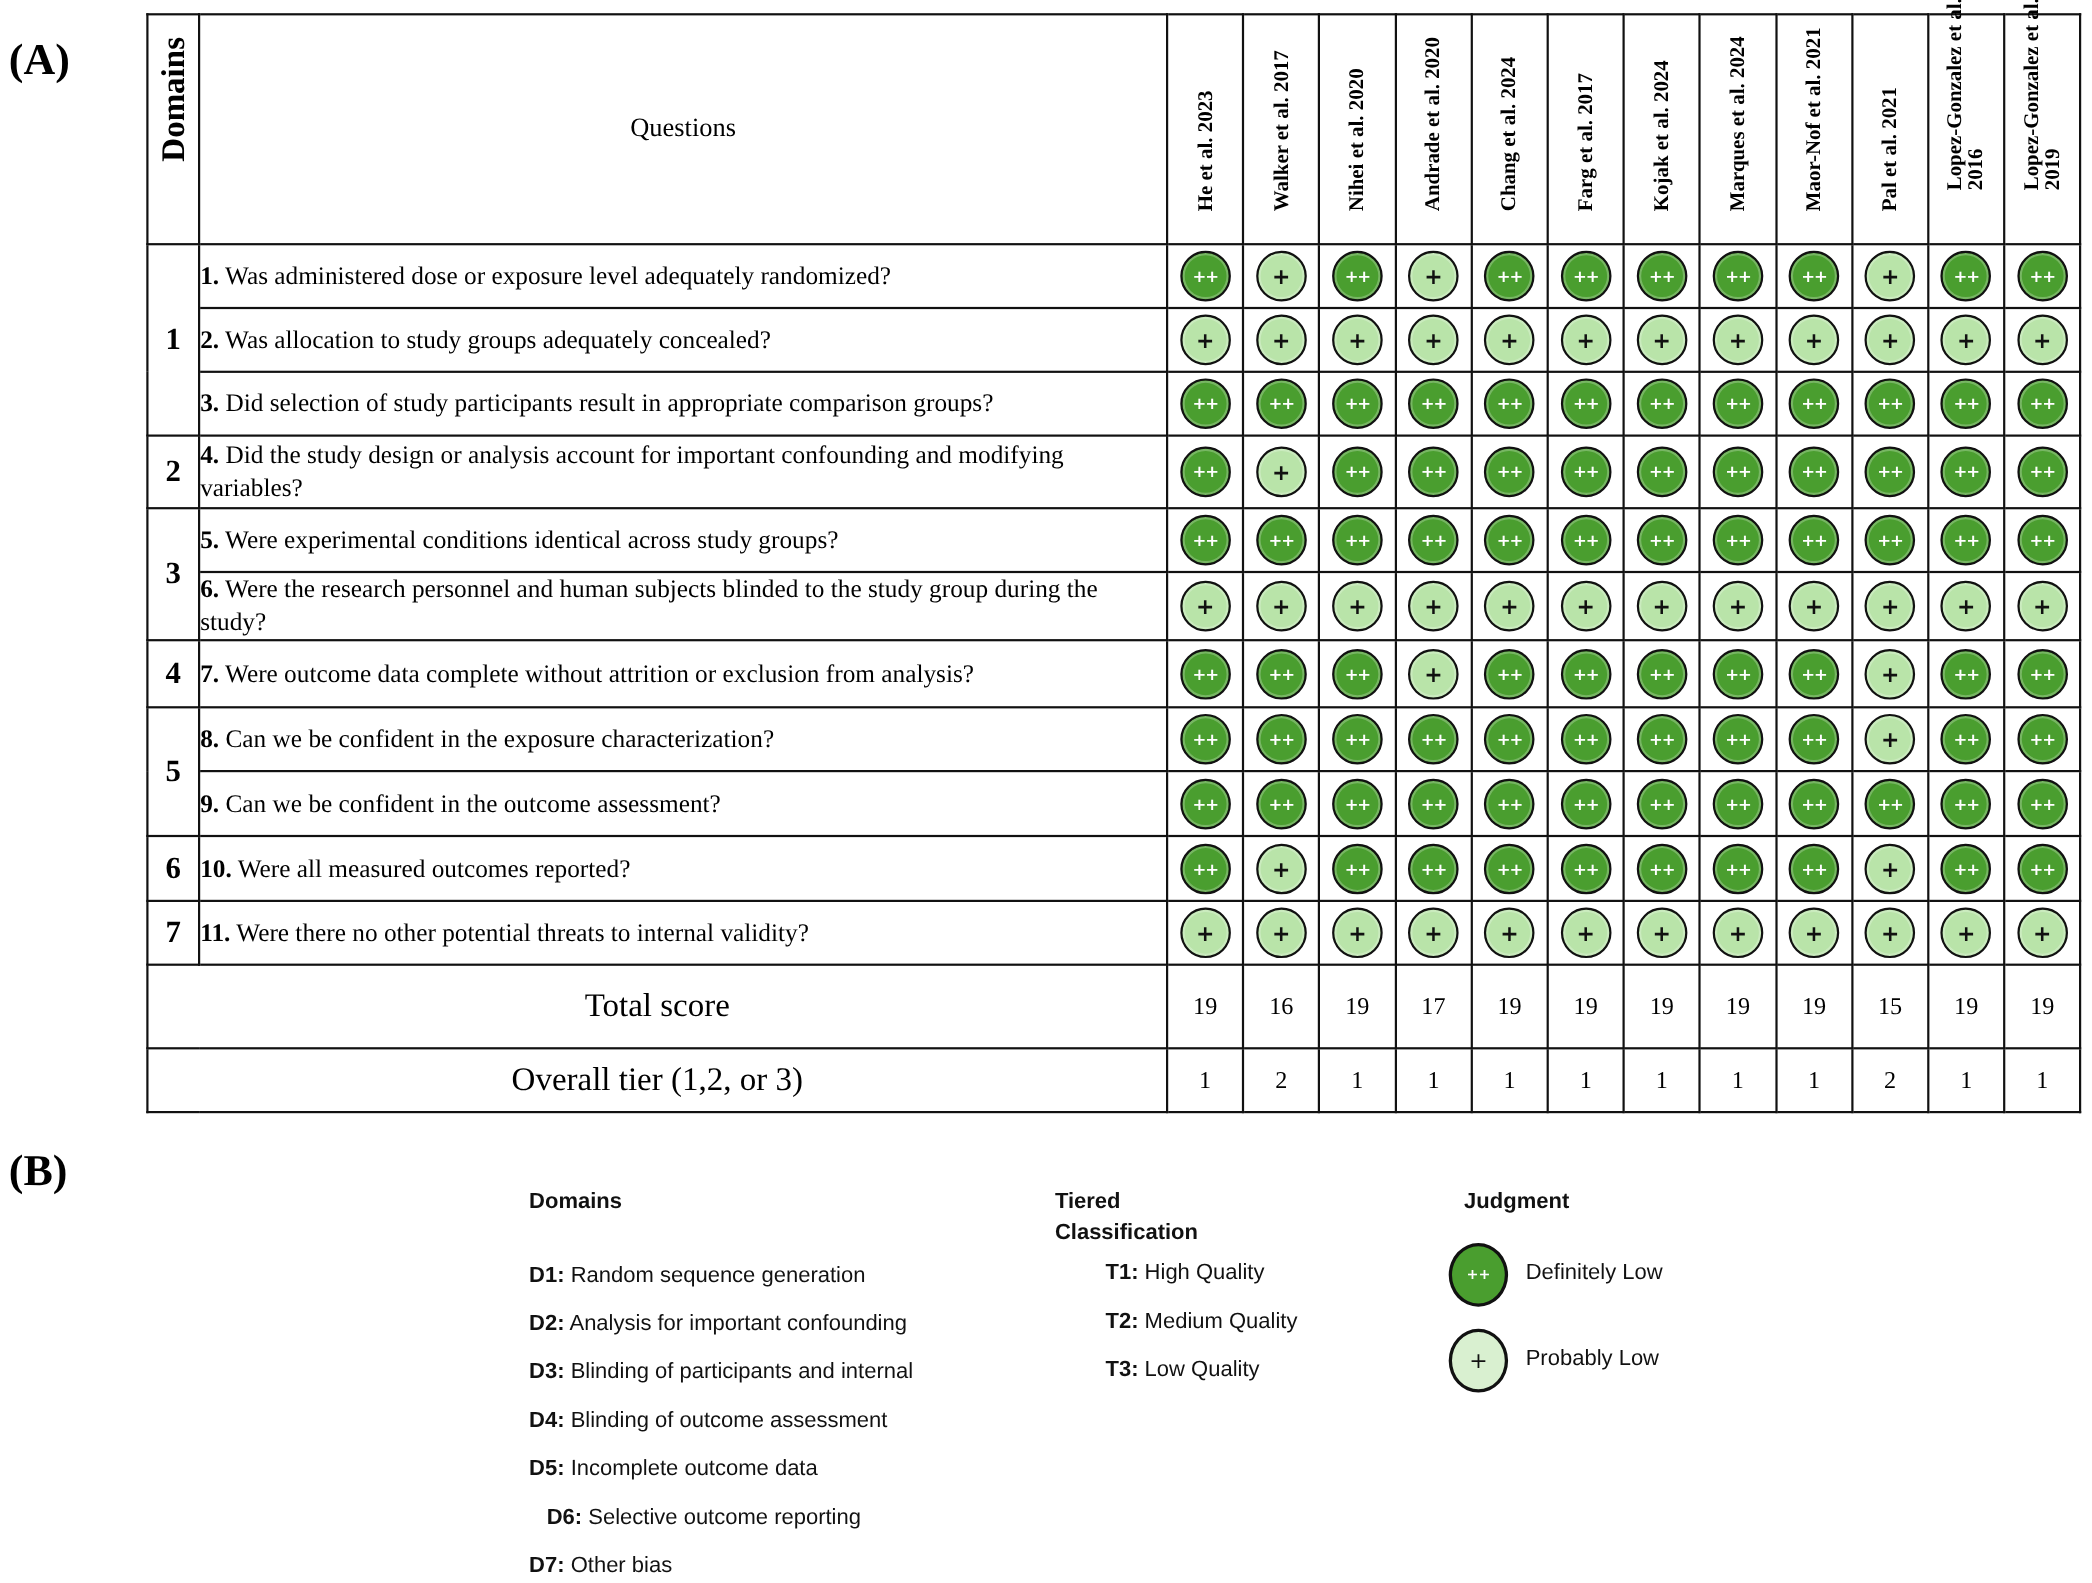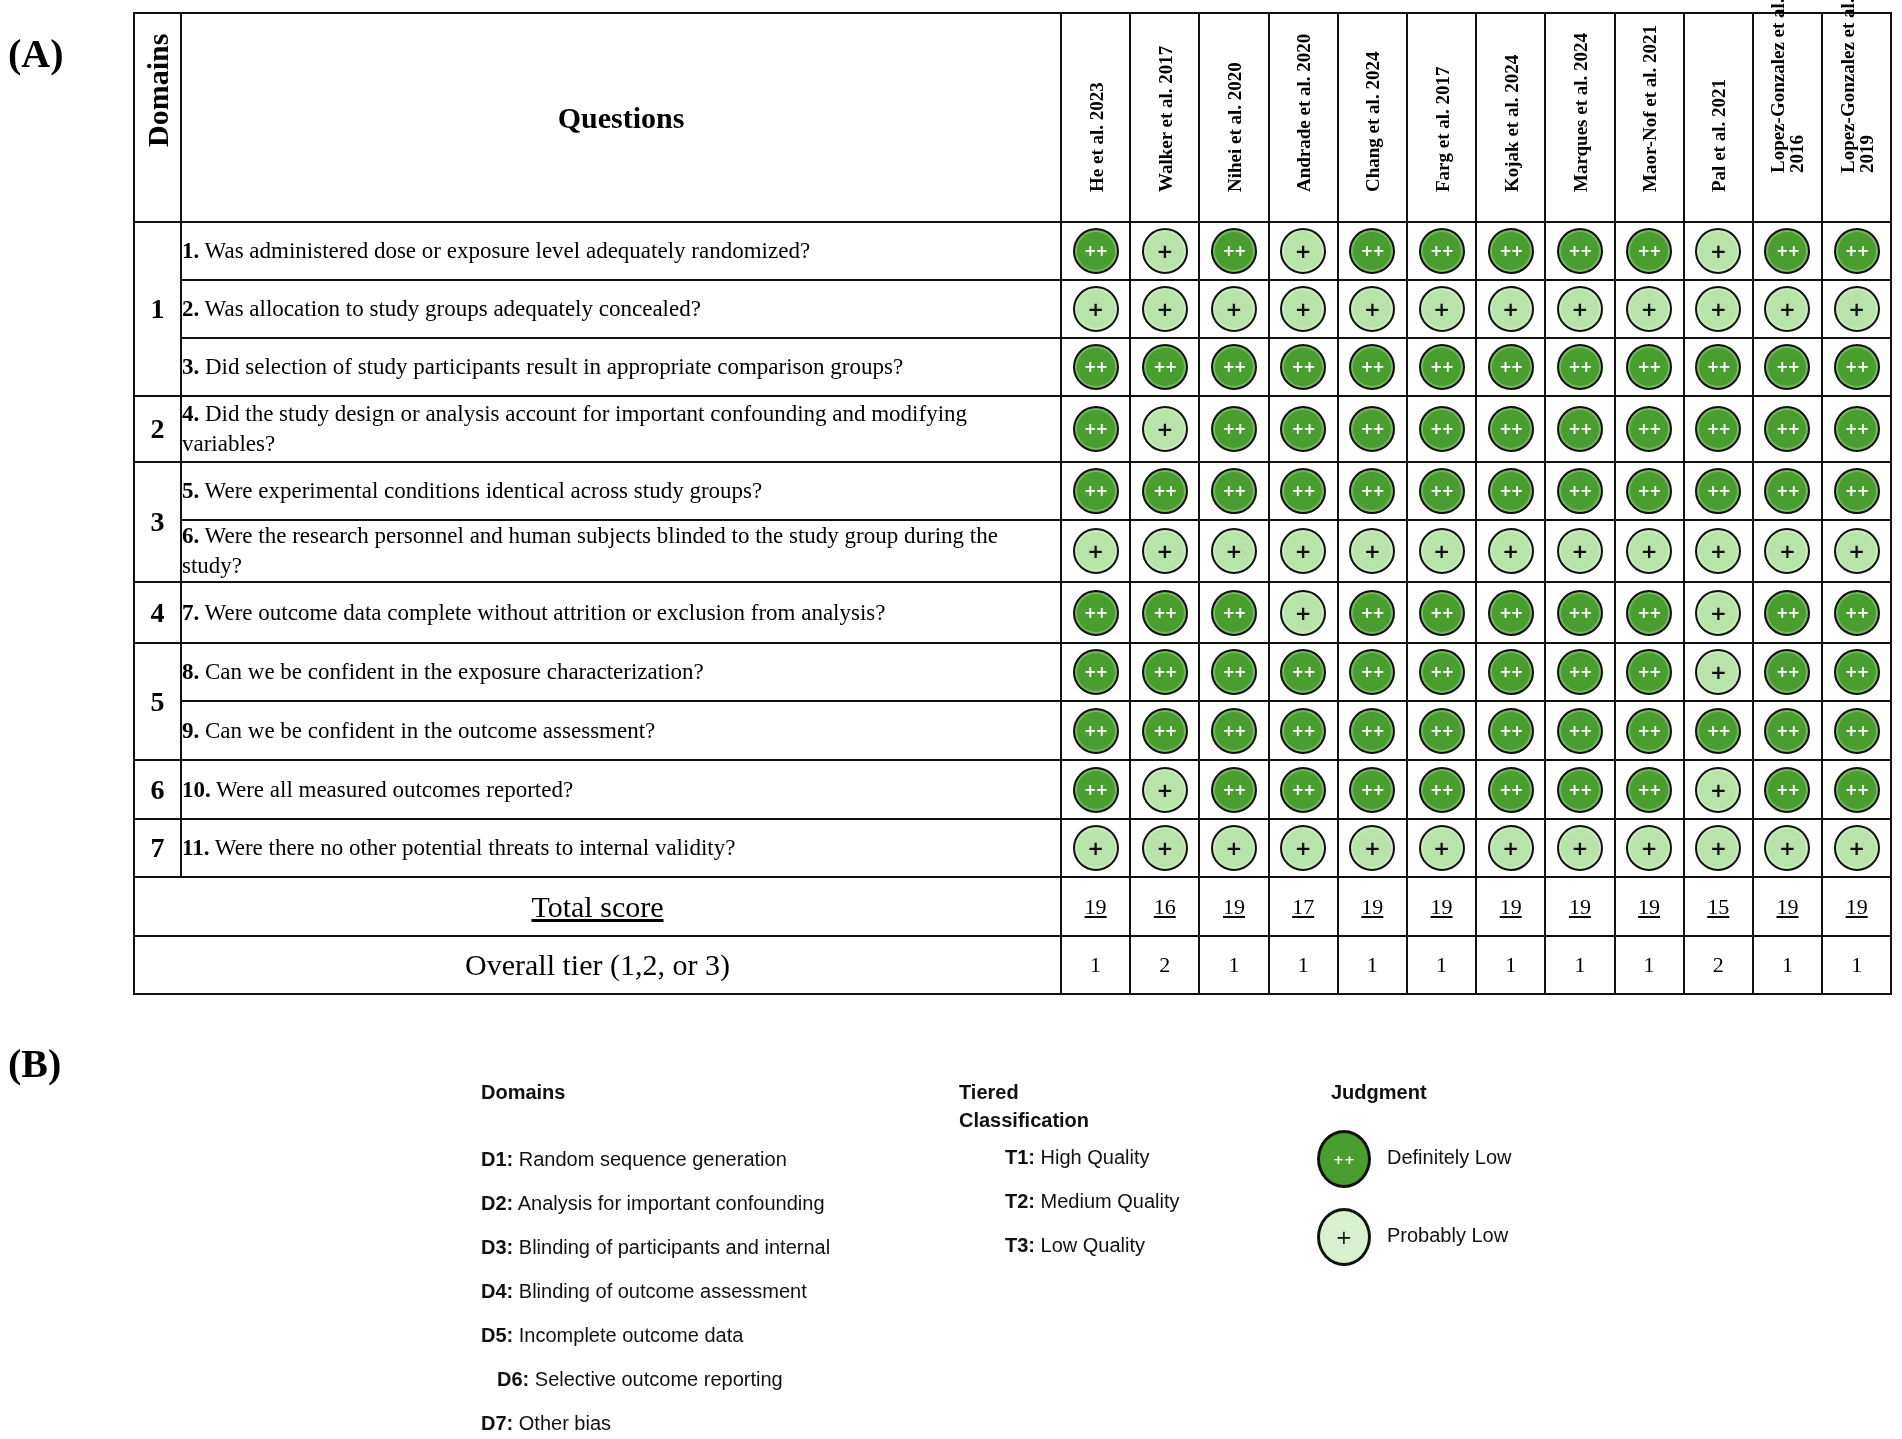--- a/index.html
+++ b/index.html
@@ -9,21 +9,21 @@
   #label-b { left:8px; top:1040px; }
 
   table.rob { position:absolute; left:133px; top:12px; border-collapse:collapse; table-layout:fixed; }
   table.rob td, table.rob th { border:2px solid #111; padding:0; }
   col.c-dom { width:47px; }
   col.c-q { width:880px; }
   col.c-study { width:69.2px; }
   th.h-dom { height:207px; position:relative; }
   th.h-dom span, th.h-study span { position:absolute; left:50%; bottom:8px; transform-origin:0 0; transform:rotate(-90deg) translateY(-50%); white-space:nowrap; font-weight:bold; }
   th.h-dom span { font-size:30px; left:50%; bottom:40px; }
-  th.h-q { font-size:30px; font-weight:bold; vertical-align:middle; text-align:center; }
+  th.h-q { font-size:24px; font-weight:normal; vertical-align:middle; text-align:center; }
   th.h-study { position:relative; }
   th.h-study span { font-size:19px; bottom:10px; line-height:19px; white-space:pre; text-align:left; }
   td.dom { text-align:center; vertical-align:middle; font-weight:bold; font-size:28px; }
   td.q { font-size:23px; padding:0 10px; line-height:30px; vertical-align:middle; }
   td.q b { font-weight:bold; }
   td.cell { text-align:center; vertical-align:middle; }
   .circle { display:inline-flex; width:46px; height:46px; border-radius:50%; border:2px solid #111; align-items:center; justify-content:center; box-sizing:border-box; font-family:"DejaVu Sans", sans-serif; font-weight:bold; box-shadow: inset 0 0 0 2px rgba(255,255,255,0.25); }
   .circle.dl { background:#4a9e2f; color:#ffffff; font-size:15px; letter-spacing:-1px; }
   .circle.pl { background:#b9e4a9; color:#111; font-size:20px; }
   td.summary-label { text-align:center; vertical-align:middle; font-size:30px; }
@@ -275,21 +275,21 @@
         <td class="cell"><span class="circle pl">+</span></td>
         <td class="cell"><span class="circle pl">+</span></td>
         <td class="cell"><span class="circle pl">+</span></td>
         <td class="cell"><span class="circle pl">+</span></td>
         <td class="cell"><span class="circle pl">+</span></td>
         <td class="cell"><span class="circle pl">+</span></td>
         <td class="cell"><span class="circle pl">+</span></td>
         <td class="cell"><span class="circle pl">+</span></td>
         <td class="cell"><span class="circle pl">+</span></td>
       </tr>
-      <tr style="height: 59px; text-decoration: underline;">
+      <tr style="height: 76px;">
         <td colspan="2" class="summary-label">Total score</td>
         <td class="num">19</td>
         <td class="num">16</td>
         <td class="num">19</td>
         <td class="num">17</td>
         <td class="num">19</td>
         <td class="num">19</td>
         <td class="num">19</td>
         <td class="num">19</td>
         <td class="num">19</td>

